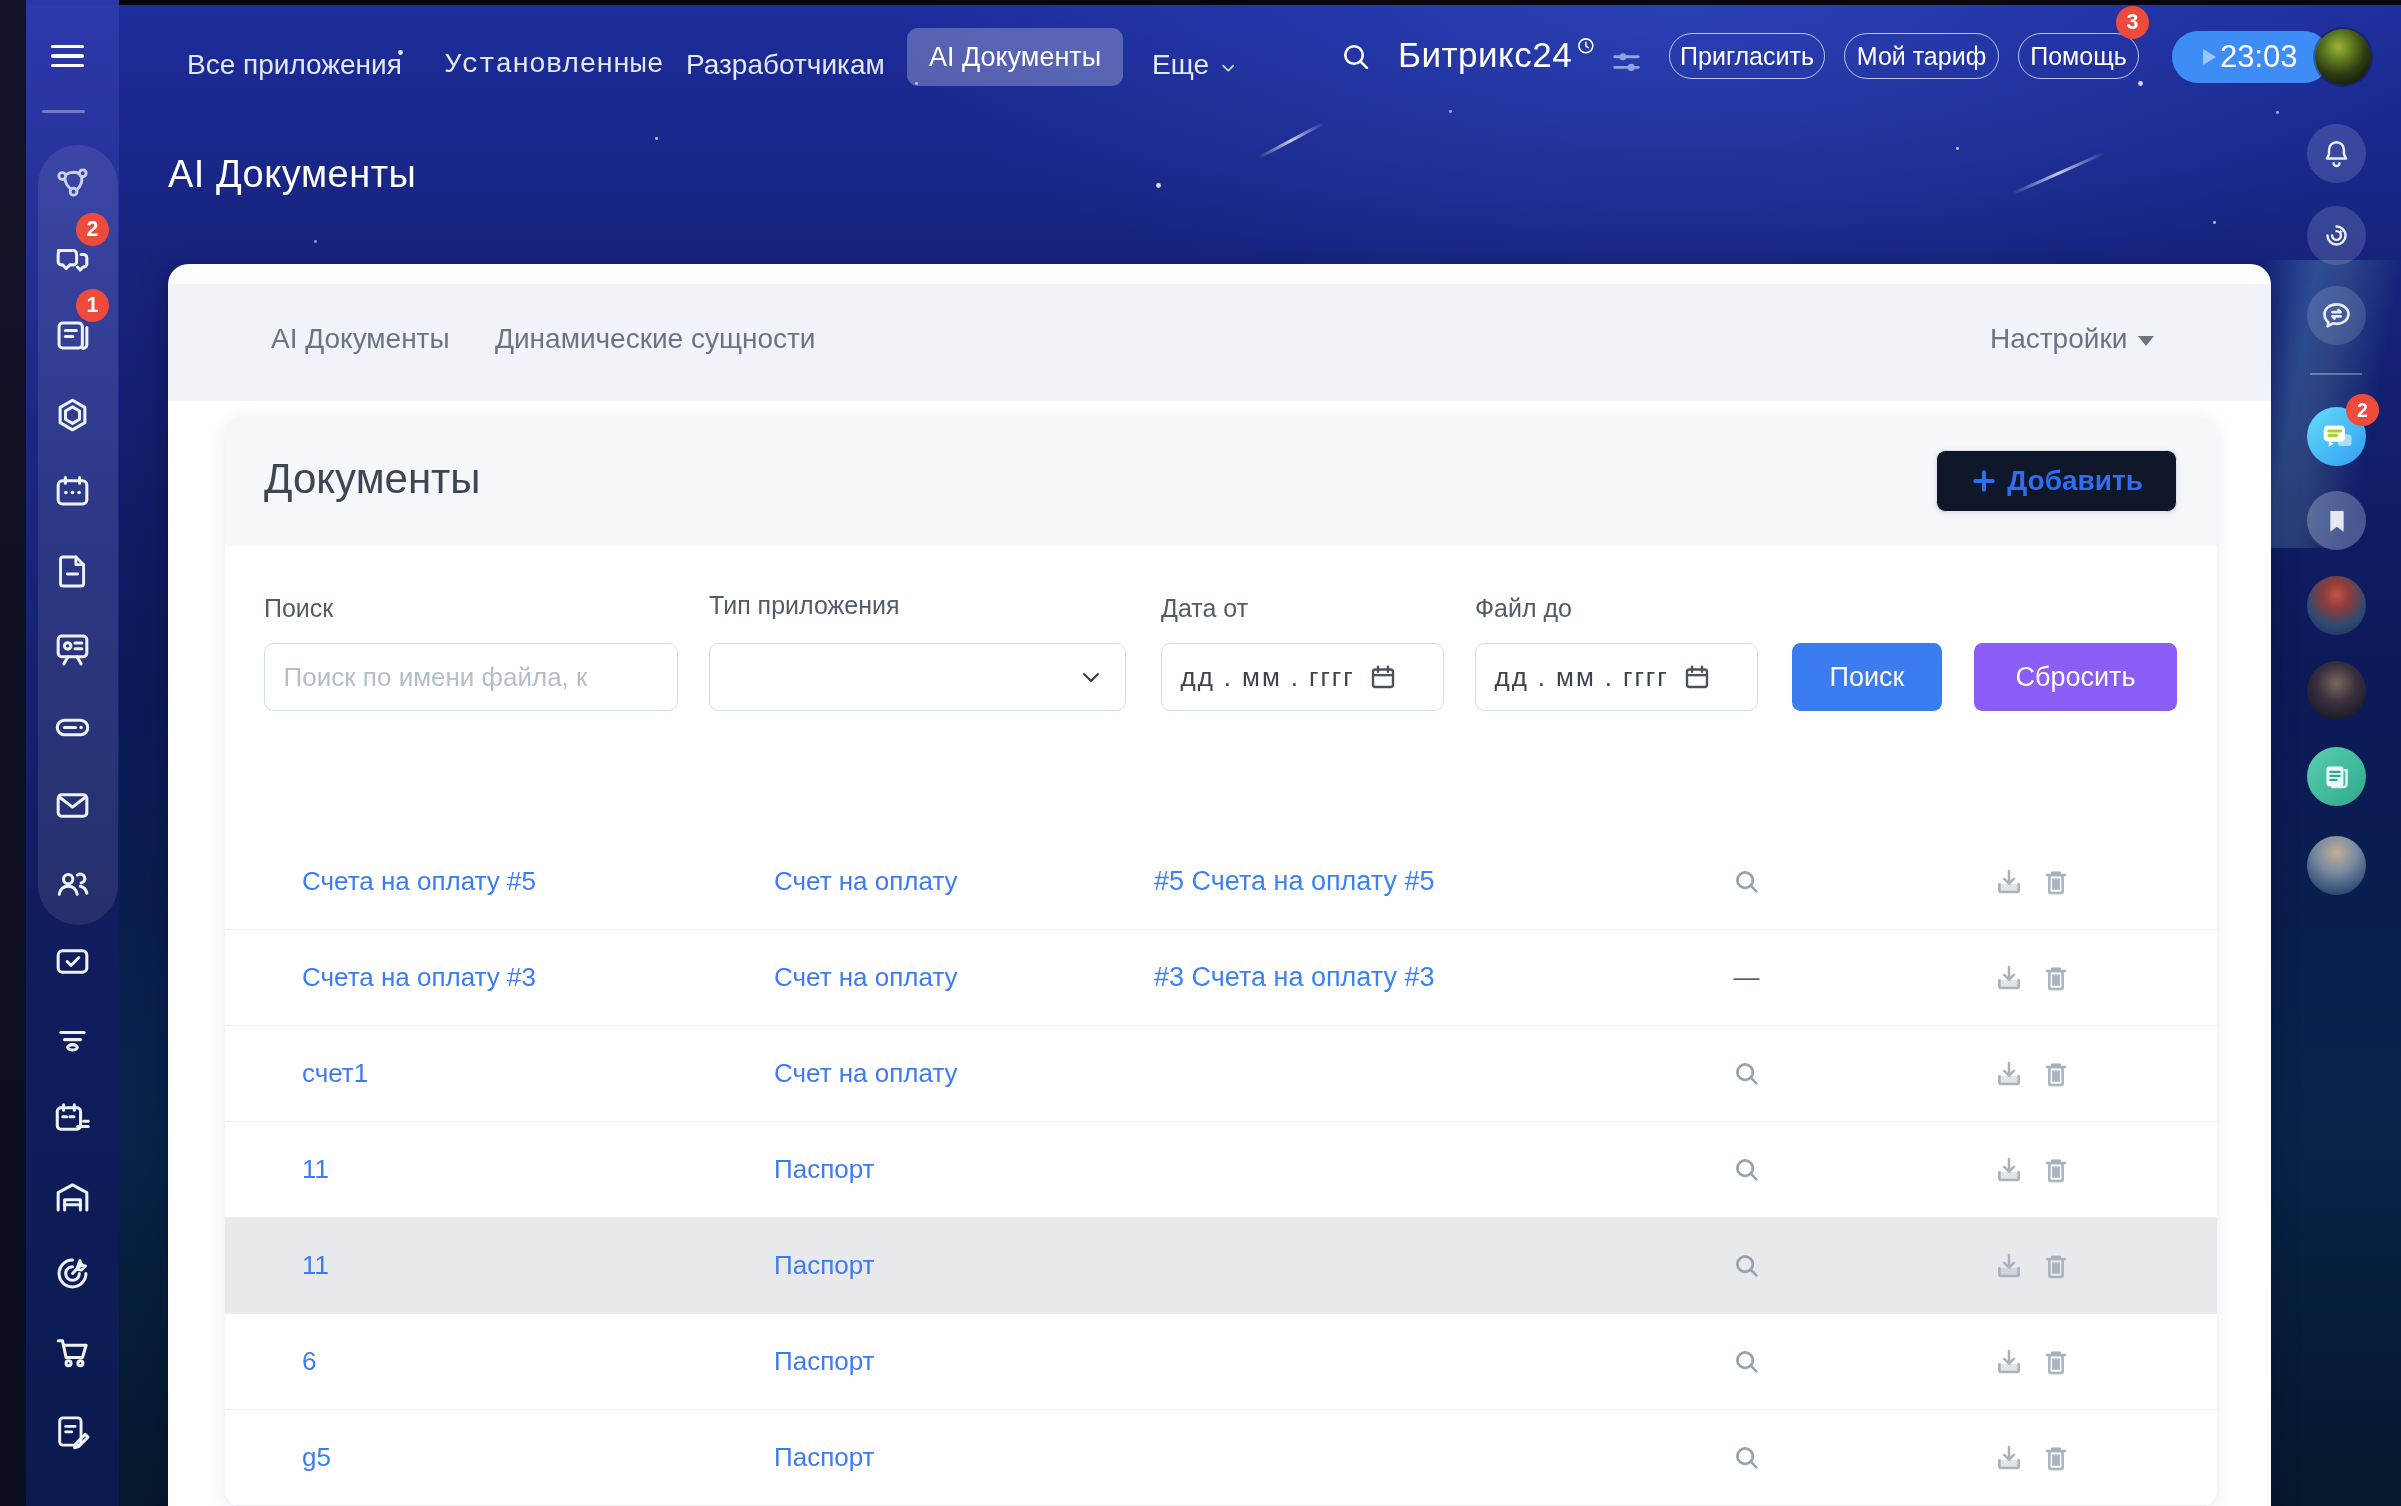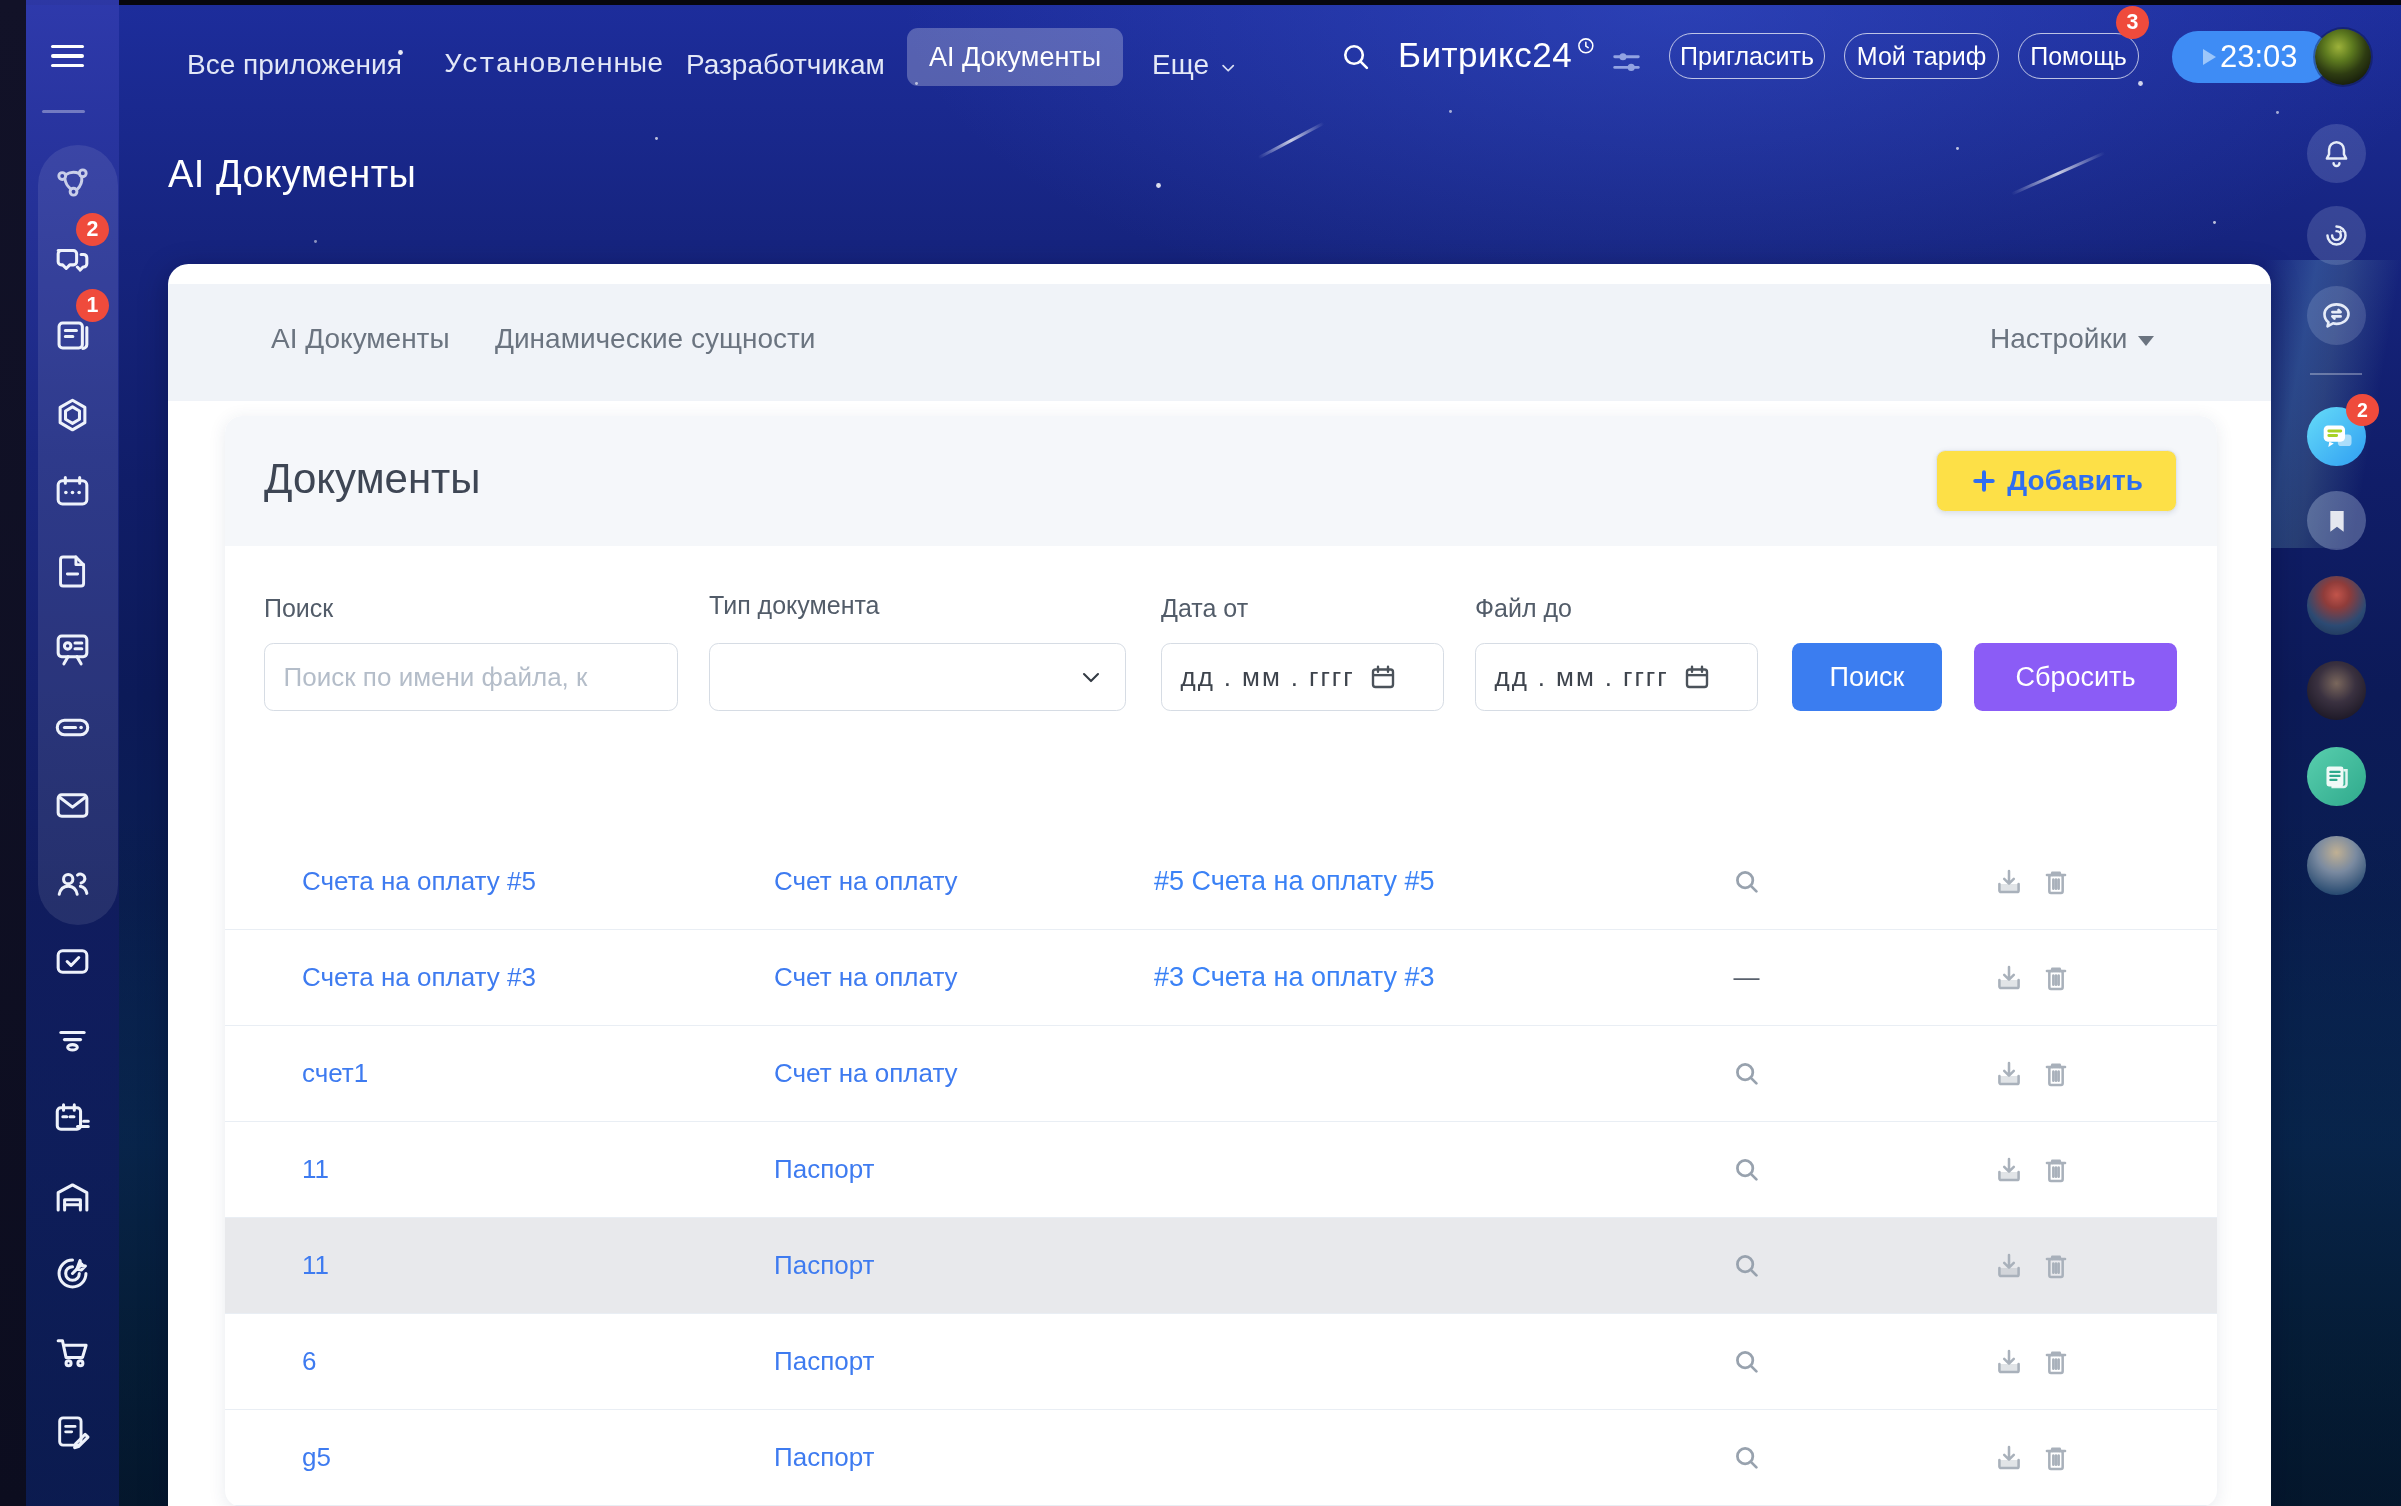--- a/index.html
+++ b/index.html
@@ -53,21 +53,21 @@
   
   .card{position:absolute;left:168px;top:264px;width:2103px;height:1243px;background:#fff;border-radius:20.4px 20.4px 0 0;box-shadow:0 7.4px 28px rgba(0,10,40,.35);}
   .band{position:absolute;left:0;top:20.4px;width:2103px;height:117px;background:#f0f3f8;}
   .crumb{position:absolute;top:39px;font-size:28px;color:#6b7480;cursor:pointer;white-space:nowrap;}
   .settings{position:absolute;left:1822px;top:39px;font-size:28px;color:#6b7480;cursor:pointer;display:flex;align-items:center;gap:11px;}
   .tri{width:0;height:0;border-left:8.4px solid transparent;border-right:8.4px solid transparent;border-top:10.2px solid #6b7480;margin-top:3.7px;}
   .inner{position:absolute;left:57px;top:152px;width:1992px;height:1091px;background:#fff;border-radius:16.7px;
     box-shadow:0 3.7px 16.7px rgba(40,60,100,.10);overflow:hidden;}
   .inner-head{position:absolute;left:0;top:0;width:1992px;height:130px;background:#f5f7fa;border-radius:16.7px 16.7px 0 0;}
   .doc-title{position:absolute;left:39px;top:39px;font-size:42px;color:#3e4654;font-weight:400;}
-  .add-btn{position:absolute;left:1711px;top:34px;width:241px;height:62px;background:#fde047;border:0.9px solid #e0e5ec;border-radius:9.3px;
+  .add-btn{position:absolute;left:1711px;top:34px;width:241px;height:62px;background:#0f172a;border:0.9px solid #e0e5ec;border-radius:9.3px;
     box-shadow:0 1.9px 5.6px rgba(60,80,120,.12);display:flex;align-items:center;justify-content:center;gap:9.3px;
     color:#2f6ef0;font-size:28px;font-weight:700;cursor:pointer;box-sizing:border-box;}
   .flabel{position:absolute;top:178px;font-size:25px;color:#525c69;}
   .finput{position:absolute;top:227px;height:68px;border:1.4px solid #d6dce4;border-radius:9.3px;background:#fff;box-sizing:border-box;}
   input.finput{padding:0 18.6px;font-size:26px;color:#3e444d;font-family:"Liberation Sans",sans-serif;outline:none;}
   input.finput::placeholder{color:#b4bdc9;}
   .dateph{display:flex;align-items:center;gap:13px;padding:0 18.6px;font-size:26px;color:#3e444d;letter-spacing:1.9px;cursor:text;}
   .fbtn{position:absolute;top:227px;height:68px;border:none;border-radius:8.4px;color:#fff;font-size:27px;
     display:flex;align-items:center;justify-content:center;cursor:pointer;font-family:"Liberation Sans",sans-serif;}
   .thead{position:absolute;top:346px;left:0;width:1992px;height:72px;}
@@ -305,21 +305,21 @@
       <div class="doc-title">Документы</div>
       <div class="add-btn">
         <svg width="28" height="28" viewBox="0 0 24 24">
             <path d="M12 4.5v15M4.5 12h15" stroke="#2f6ef0" stroke-width="3.4" stroke-linecap="round" fill="none"></path>
           </svg>
         <span>Добавить</span>
       </div>
 
       <div class="flabel" style="left:39px;">Поиск</div>
       <input class="finput" style="left: 39px; width: 414px;" placeholder="Поиск по имени файла, к">
-      <div class="flabel" style="left:484px;top:175px;">Тип документа</div>
+      <div class="flabel" style="left:484px;top:175px;">Тип приложения</div>
       <div class="finput" style="left:484px;width:417px;display:flex;align-items:center;justify-content:flex-end;padding-right:20.4px;cursor:pointer;">
         <svg width="28" height="28" viewBox="0 0 24 24">
             <path d="M6 9.5l6 6 6-6" fill="none" stroke="#343b44" stroke-width="1.8" stroke-linecap="round" stroke-linejoin="round"></path>
           </svg>
       </div>
       <div class="flabel" style="left:936px;">Дата от</div>
       <div class="finput dateph" style="left:936px;width:283px;">
         <span>дд . мм . гггг</span>
         <svg width="30" height="30" viewBox="0 0 24 24" fill="none" stroke="#4b525a" stroke-width="1.9">
             <rect x="4" y="6" width="16" height="14" rx="2"></rect>

